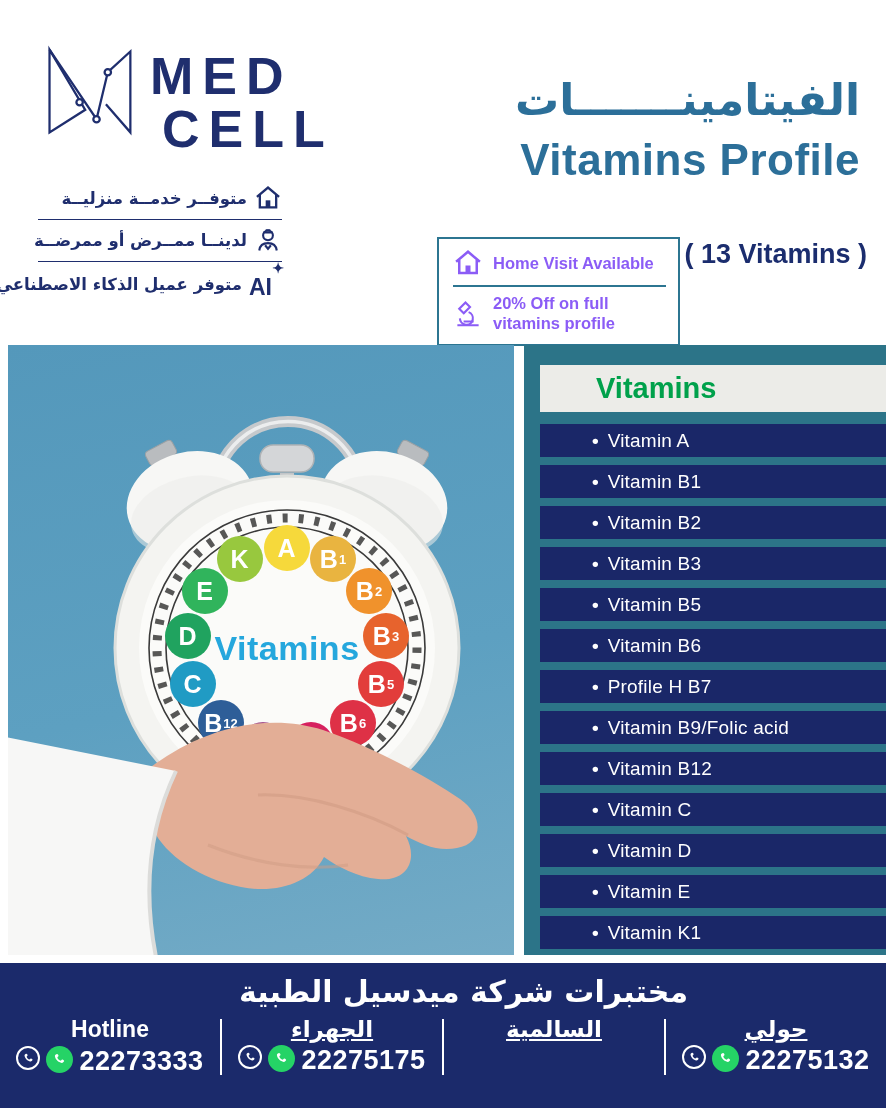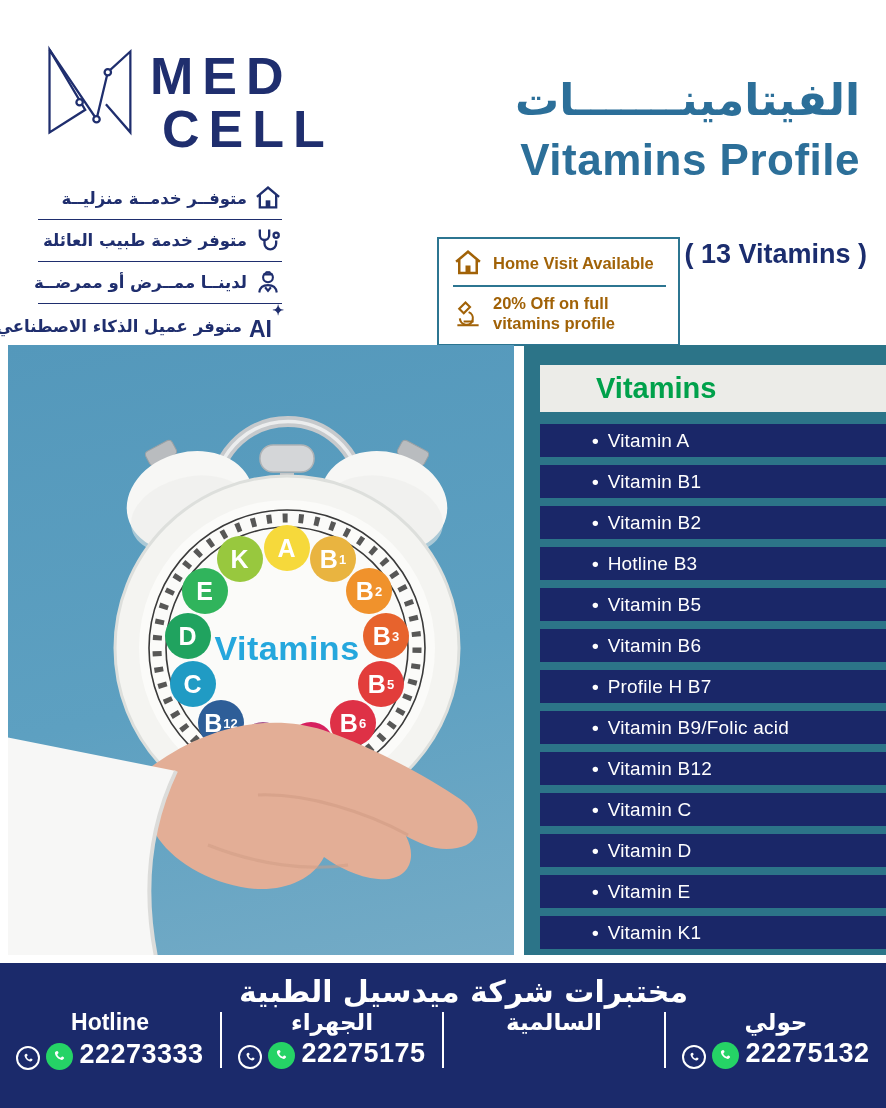--- a/index.html
+++ b/index.html
@@ -21,21 +21,21 @@
   .service-item .s-label { font-family:"DejaVu Sans", sans-serif; font-size:16.5px; font-weight:700; white-space:nowrap; }
   .service-item svg { width:28px; height:28px; flex:0 0 auto; }
   .ai-badge { position:relative; font-weight:800; font-size:23px; letter-spacing:0; flex:0 0 auto; padding-right:10px; padding-top:6px; direction:ltr; }
   .ai-spark { position:absolute; top:-8px; right:-2px; font-size:14px; }
 
   .title-block { position:absolute; right:26px; top:74px; text-align:right; color:#2c6f99; }
   .title-ar { font-family:"DejaVu Sans", sans-serif; direction:rtl; font-size:44px; font-weight:700; }
   .title-en { font-size:44px; font-weight:800; margin-top:10px; letter-spacing:0.5px; }
 
   .badge-row { position:absolute; left:437px; top:237px; width:430px; display:flex; align-items:flex-start; }
-  .badge-box { width:250px; border:2.5px solid #2c7591; color:#a16207; padding:9px 12px 10px 14px; background:#fff; }
+  .badge-box { width:250px; border:2.5px solid #2c7591; color:#8b5cf6; padding:9px 12px 10px 14px; background:#fff; }
   .badge-line { display:flex; align-items:center; gap:10px; }
   .badge-line svg { width:30px; height:30px; flex:0 0 auto; }
   .badge-text1 { font-size:16.5px; font-weight:700; white-space:nowrap; }
   .badge-div { border-top:2px solid #2c7591; margin:7px 0 7px 0; }
   .badge-text2 { font-size:16.5px; font-weight:700; line-height:1.2; }
   .count-note { margin-left:4px; margin-top:2px; color:#1b2d6e; font-size:27px; font-weight:800; white-space:nowrap; }
 
   
   .photo-panel { position:absolute; left:8px; top:345px; width:506px; height:610px; background:linear-gradient(168deg,#5498bb 0%, #5da0c1 55%, #74abc6 100%); overflow:hidden; }
   .clock-svg { position:absolute; left:0; top:0; width:506px; height:610px; }
@@ -53,25 +53,25 @@
   .vitamins-panel { position:absolute; left:524px; top:345px; width:362px; height:610px; background:#2c7488; }
   .panel-header { margin:20px 0 12px 16px; height:47px; background:#ecece8; display:flex; align-items:center; padding-left:56px; }
   .panel-header span { font-size:29px; font-weight:800; color:#00a14b; }
   .vrow { margin:0 0 8px 16px; height:33px; background:#1a2768; color:#ffffff; display:flex; align-items:center; padding-left:52px; gap:9px; }
   .vrow .bullet { font-size:19px; font-weight:700; }
   .vrow .vlabel { font-size:19px; font-weight:400; letter-spacing:0.2px; }
 
   
   .footer { position:absolute; left:0; top:963px; width:886px; height:145px; background:#1b2a6b; color:#fff; }
   .footer-title { text-align:center; font-family:"DejaVu Sans", sans-serif; direction:rtl; font-size:30px; font-weight:700; margin-top:11px;padding-left:41px; }
-  .footer-cols { display:flex; align-items:stretch; }
+  .footer-cols { display:flex; margin-top:7px; align-items:stretch; }
   .fcol { flex:1 1 0; display:flex; flex-direction:column; align-items:center; gap:3px; }
   .fcol .flabel { font-size:23px; font-weight:800; }
-  .fcol .flabel.ar { font-family:"DejaVu Sans", sans-serif; }
-  .fphone { display:flex; align-items:flex-end; gap:6px; }
+  .fcol .flabel.ar { font-family:"DejaVu Sans", sans-serif;text-decoration:underline; }
+  .fphone { display:flex; align-items:flex-start; gap:6px; }
   .fnumber { font-size:27px; font-weight:800; letter-spacing:0.5px; }
   .fdiv { width:2px; background:#ffffff; align-self:center; height:56px; flex:0 0 auto; }
   .phone-icon { width:24px; height:24px; border:2px solid #fff; border-radius:50%; display:flex; align-items:center; justify-content:center; }
   .phone-icon svg { width:13px; height:13px; }
   .wa-icon { width:27px; height:27px; border-radius:50%; display:flex; align-items:center; justify-content:center; }
   .wa-icon svg { width:15px; height:15px; }
 </style>
 </head>
 <body>
 
@@ -93,28 +93,20 @@
     </div>
 
     <div class="services">
       <div class="service-item">
         <svg viewBox="0 0 24 24" fill="none" stroke="currentColor" stroke-width="2">
           <path d="M2.5 11 L12 3 L21.5 11"></path>
             <path d="M5 9.5 V20 H19 V9.5"></path>
             <rect x="10" y="14" width="4" height="6" fill="currentColor" stroke="none"></rect>
         </svg>
         <span class="s-label">متوفــر خدمــة منزليــة</span>
-      </div>
-      <div class="service-item">
-        <svg viewBox="0 0 24 24" fill="none" stroke="currentColor" stroke-width="2">
-          <path d="M5 3v5a4 4 0 0 0 8 0V3"></path>
-            <path d="M9 12v3a5 5 0 0 0 10 0v-2.5"></path>
-            <circle cx="19" cy="8" r="2.2"></circle>
-        </svg>
-        <span class="s-label">متوفر خدمة طبيب العائلة</span>
       </div>
       <div class="service-item">
         <svg viewBox="0 0 24 24" fill="none" stroke="currentColor" stroke-width="1.8">
           <circle cx="12" cy="8" r="4.2"></circle>
             <path d="M8 5.6 h8 M10 3.6 h4"></path>
             <path d="M4.5 21 c.5-4 3.5-6.3 7.5-6.3 s7 2.3 7.5 6.3"></path>
             <path d="M9.5 16.5 l2.5 3 2.5-3"></path>
         </svg>
         <span class="s-label">لدينــا ممــرض أو ممرضــة</span>
       </div>
@@ -269,21 +261,21 @@
     <div class="vrow">
         <span class="bullet">•</span>
         <span class="vlabel">Vitamin B1</span>
       </div>
     <div class="vrow">
         <span class="bullet">•</span>
         <span class="vlabel">Vitamin B2</span>
       </div>
     <div class="vrow">
         <span class="bullet">•</span>
-        <span class="vlabel">Hotline B3</span>
+        <span class="vlabel">Vitamin B3</span>
       </div>
     <div class="vrow">
         <span class="bullet">•</span>
         <span class="vlabel">Vitamin B5</span>
       </div>
     <div class="vrow">
         <span class="bullet">•</span>
         <span class="vlabel">Vitamin B6</span>
       </div>
     <div class="vrow">

